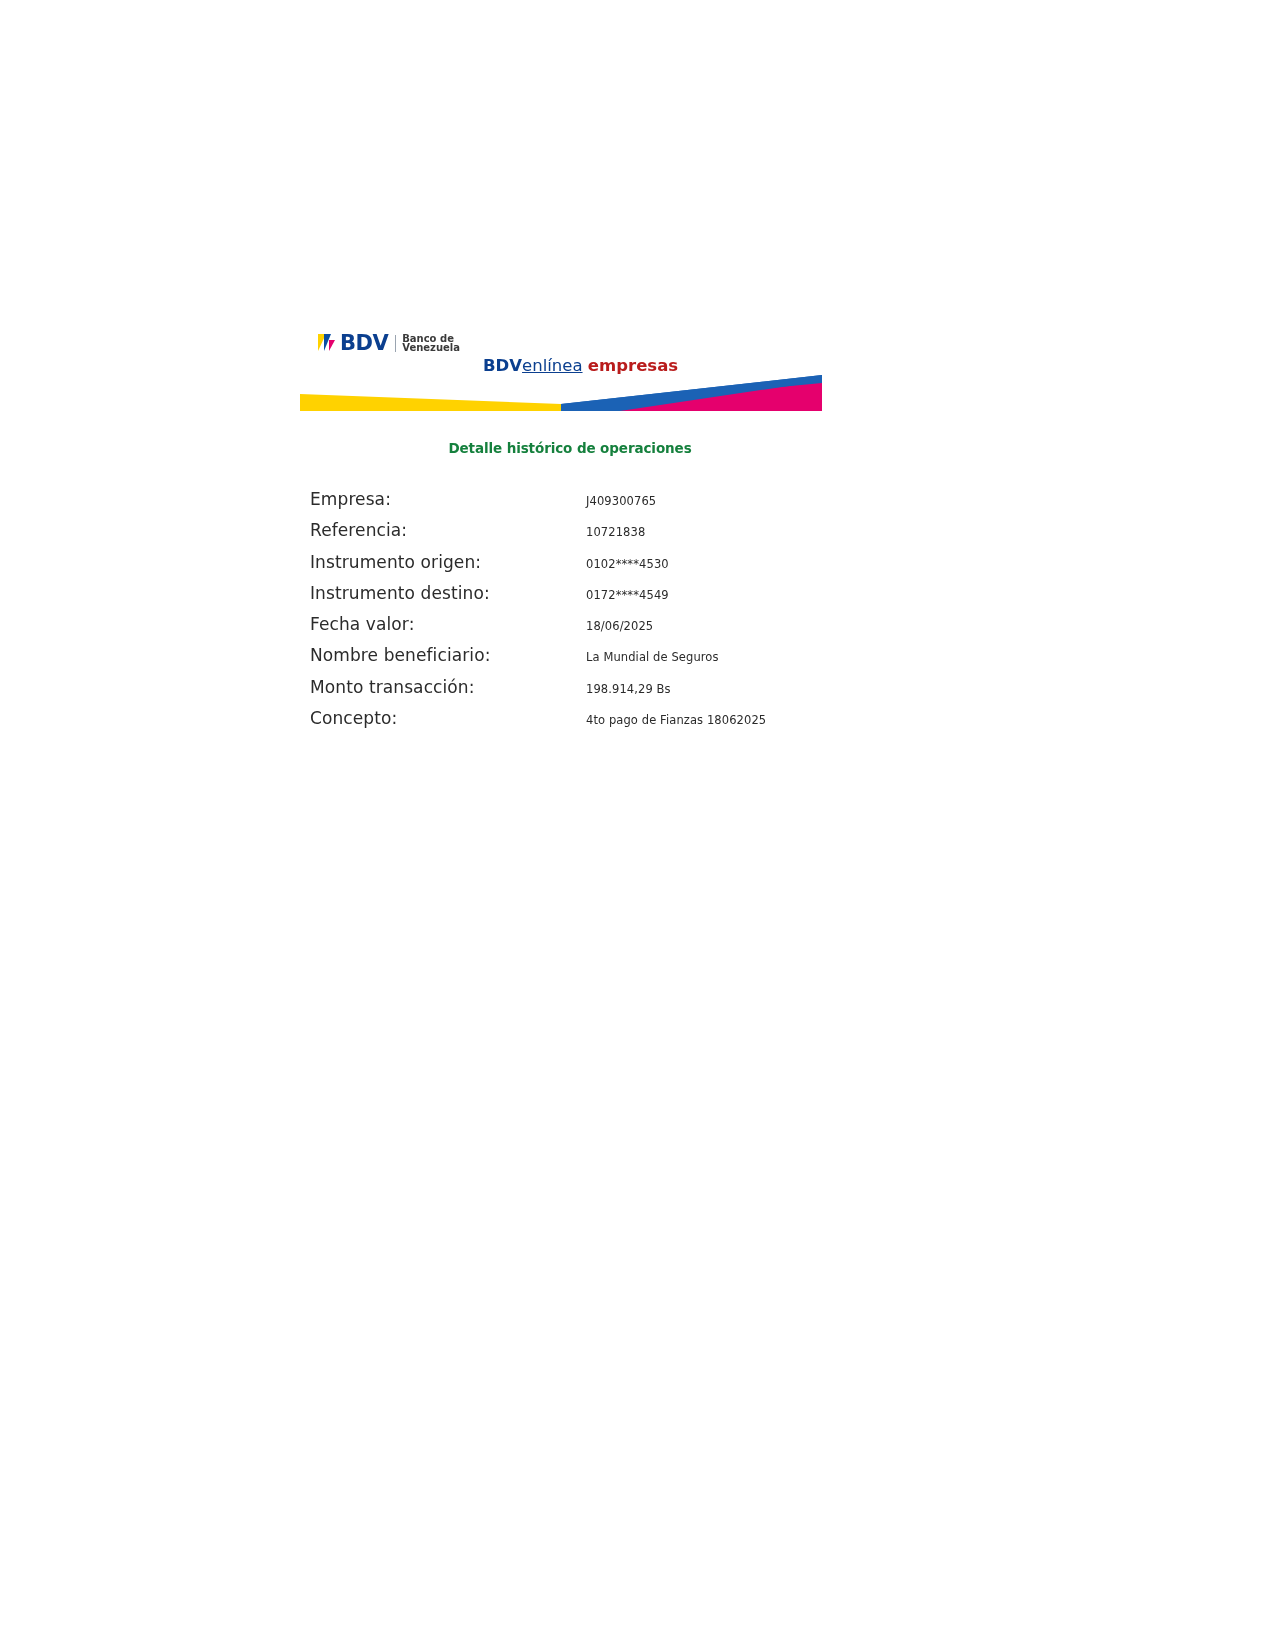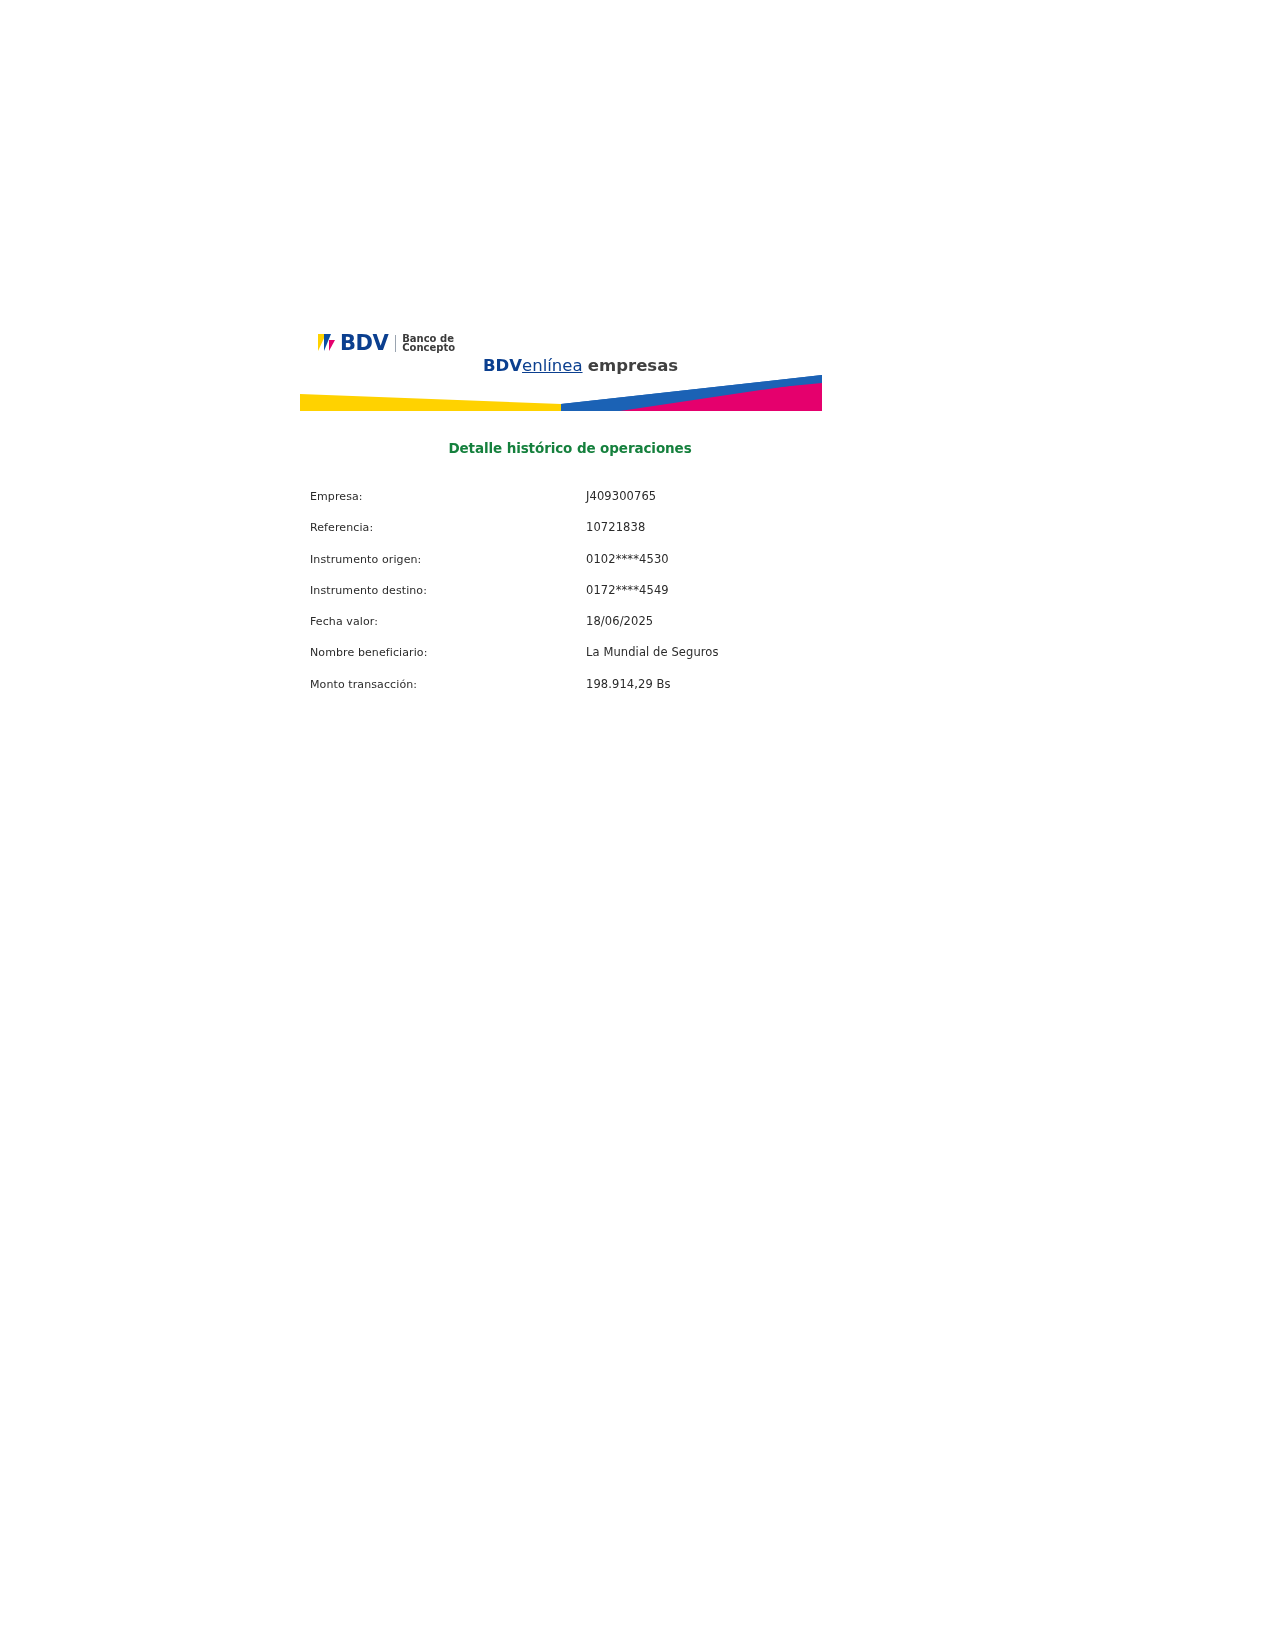--- a/index.html
+++ b/index.html
@@ -88,21 +88,21 @@
   .bdv-enlinea {
     position: absolute;
     left: 165px;
     top: 28px;
     font-size: 16.5px;
     line-height: 1;
     white-space: nowrap;
   }
   .bdv-enlinea .b1 { color: #0b3f8f; font-weight: bold; }
   .bdv-enlinea .b2 { color: #0b3f8f; font-weight: normal; text-decoration: underline; }
-  .bdv-enlinea .b3 { color: #404040; font-weight: bold; }
+  .bdv-enlinea .b3 { color: #b91c1c; font-weight: bold; }
 
   
   .ribbon {
     position: absolute;
     left: 300px;
     top: 375px;
     width: 522px;
     height: 36px;
   }
 
@@ -127,21 +127,21 @@
     width: 560px;
   }
   .row {
     display: flex;
     align-items: baseline;
     height: 31.3px;
   }
   .row .label {
     width: 276px;
     flex: 0 0 276px;
-    font-size: 11px;
+    font-size: 17px;
     color: #2b2b2b;
     letter-spacing: 0.1px;
   }
   .row .value {
     font-size: 11.5px;
     color: #2b2b2b;
     letter-spacing: 0.1px;
   }
 </style>
 </head>
@@ -154,21 +154,21 @@
     <div class="bdv-logo">
       <span class="bdv-mark">
         <span class="m-y"></span>
         <span class="m-b"></span>
         <span class="m-r"></span>
       </span>
       <span class="bdv-word">BDV</span>
       <span class="bdv-sep"></span>
       <span class="bdv-sub">
         <span>Banco de</span><br>
-        <span>Concepto</span>
+        <span>Venezuela</span>
       </span>
     </div>
 
     <div class="bdv-enlinea">
       <span class="b1">BDV</span><span class="b2">enlínea</span>&nbsp;<span class="b3">empresas</span>
     </div>
 
   </div>
 
   <div class="ribbon">
@@ -213,17 +213,21 @@
     <div class="row">
       <div class="label">Nombre beneficiario:</div>
       <div class="value">La Mundial de Seguros</div>
     </div>
 
     <div class="row">
       <div class="label">Monto transacción:</div>
       <div class="value">198.914,29 Bs</div>
     </div>
 
+    <div class="row">
+      <div class="label">Concepto:</div>
+      <div class="value">4to pago de Fianzas 18062025</div>
+    </div>
 
 
   </div>
 
 </div>
 
 </body></html>

